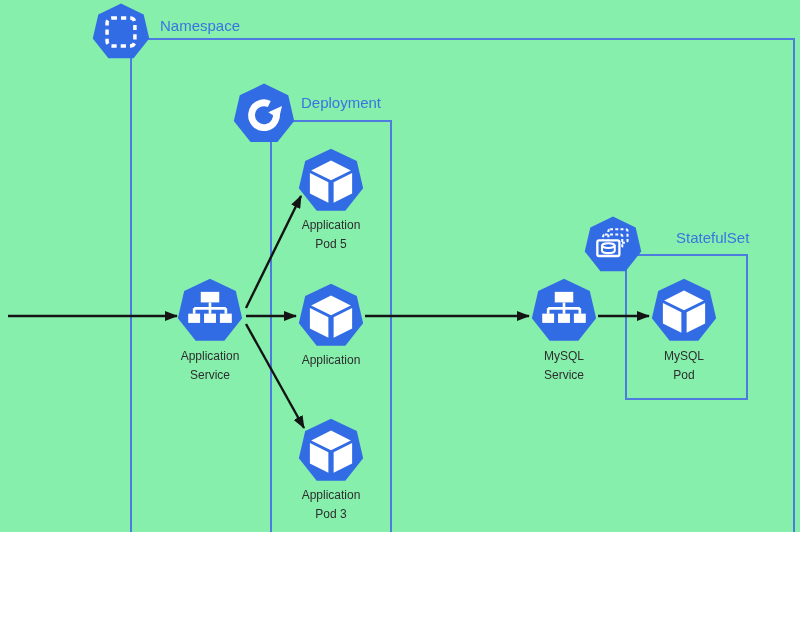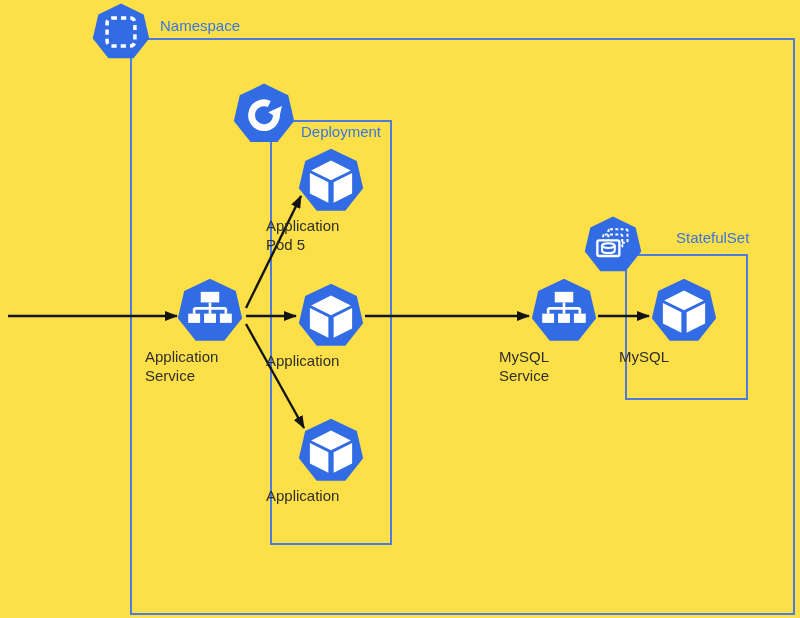--- a/index.html
+++ b/index.html
@@ -4,50 +4,51 @@
 <style>
   html, body {
     margin: 0;
     padding: 0;
     background: #ffffff;
     font-family: "Liberation Sans", sans-serif;
   }
   #canvas {
     position: relative;
     width: 800px;
-    height: 618px;
-    background: #fde047;
+    height: 532px;
+    background: #86efac;
     overflow: hidden;
   }
   .group-box {
     position: absolute;
     border: 2px solid #4D7BE0;
     background: transparent;
     box-sizing: border-box;
   }
   #box-namespace  { left: 130px; top: 38px;  width: 665px; height: 577px; }
   #box-deployment { left: 270px; top: 120px; width: 122px; height: 425px; }
   #box-statefulset{ left: 625px; top: 254px; width: 123px; height: 146px; }
 
   .group-label {
     position: absolute;
     color: #3B74E0;
     font-size: 15px;
     font-weight: 400;
     white-space: nowrap;
   }
   #label-namespace  { left: 160px; top: 17px; }
-  #label-deployment { left: 301px; top: 94px; margin-top: 29px; }
+  #label-deployment { left: 301px; top: 94px; }
   #label-statefulset{ left: 676px; top: 229px; }
 
   .node-label {
     position: absolute;
     width: 130px;
+    text-align: center;
     color: #2E2E2E;
-    font-size: 15px;
+    font-size: 12px;
     line-height: 19px;
     white-space: nowrap;
   }
   .node-label span { display: block; }
 
   .icon { position: absolute; }
   #arrows { position: absolute; left: 0; top: 0; }
 </style>
 </head>
 <body>
@@ -155,22 +156,24 @@
   </div>
   <div class="node-label" style="left:266px; top:216px">
     <span>Application</span>
     <span>Pod 5</span>
   </div>
   <div class="node-label" style="left:266px; top:351px">
     <span>Application</span>
   </div>
   <div class="node-label" style="left:266px; top:486px">
     <span>Application</span>
+    <span>Pod 3</span>
   </div>
   <div class="node-label" style="left:499px; top:347px">
     <span>MySQL</span>
     <span>Service</span>
   </div>
   <div class="node-label" style="left:619px; top:347px">
     <span>MySQL</span>
+    <span>Pod</span>
   </div>
 
 </div>
 
 </body></html>

